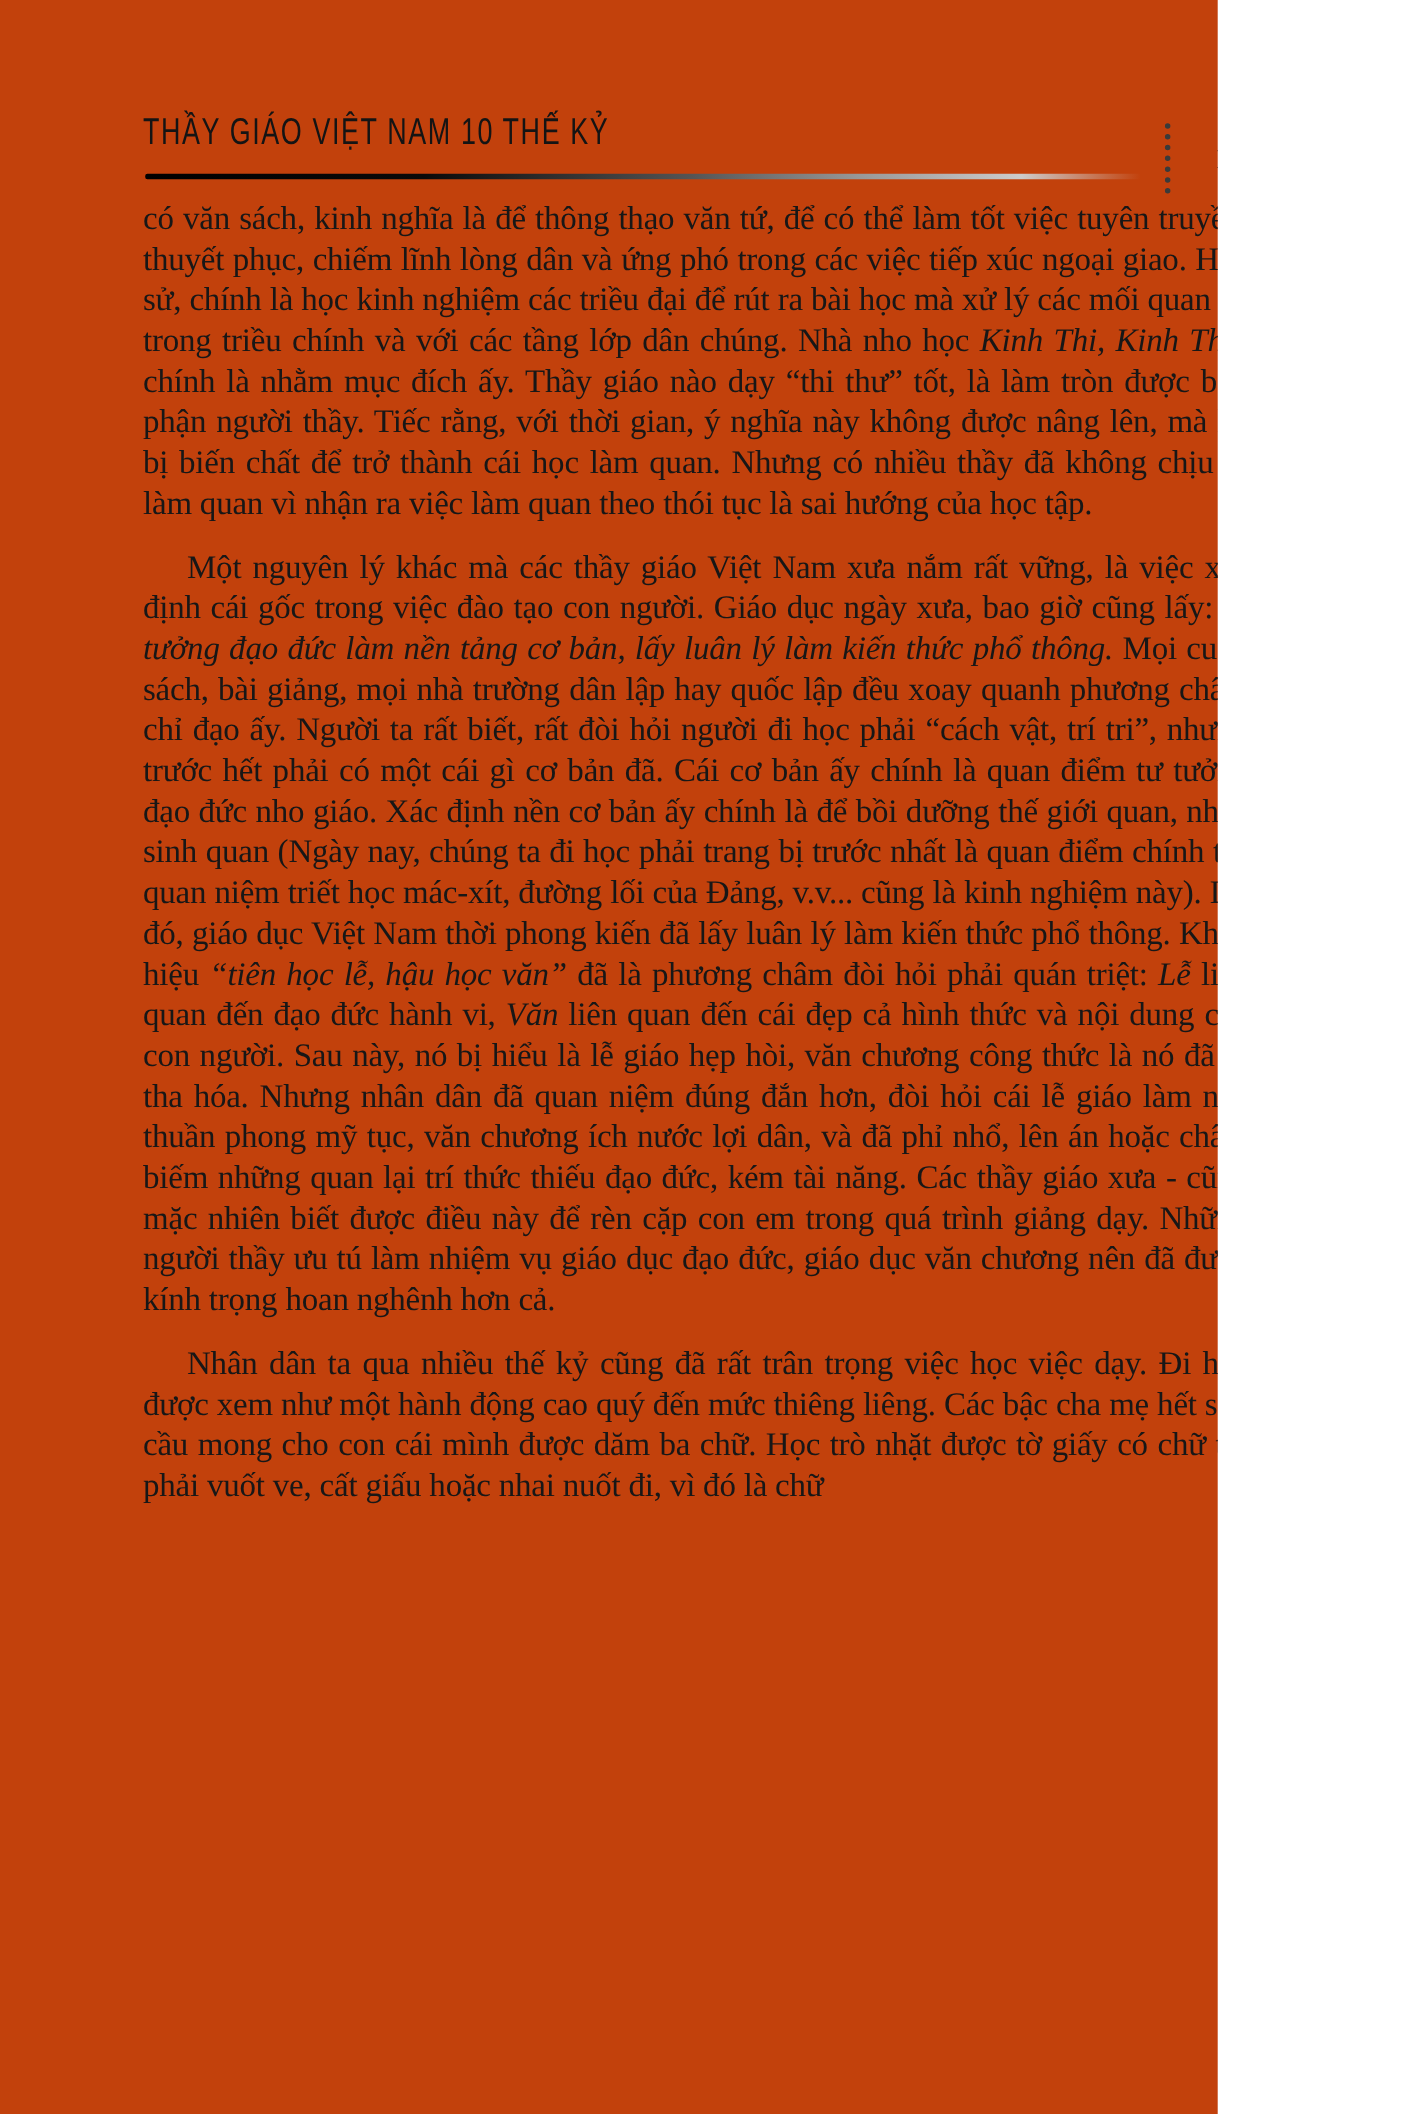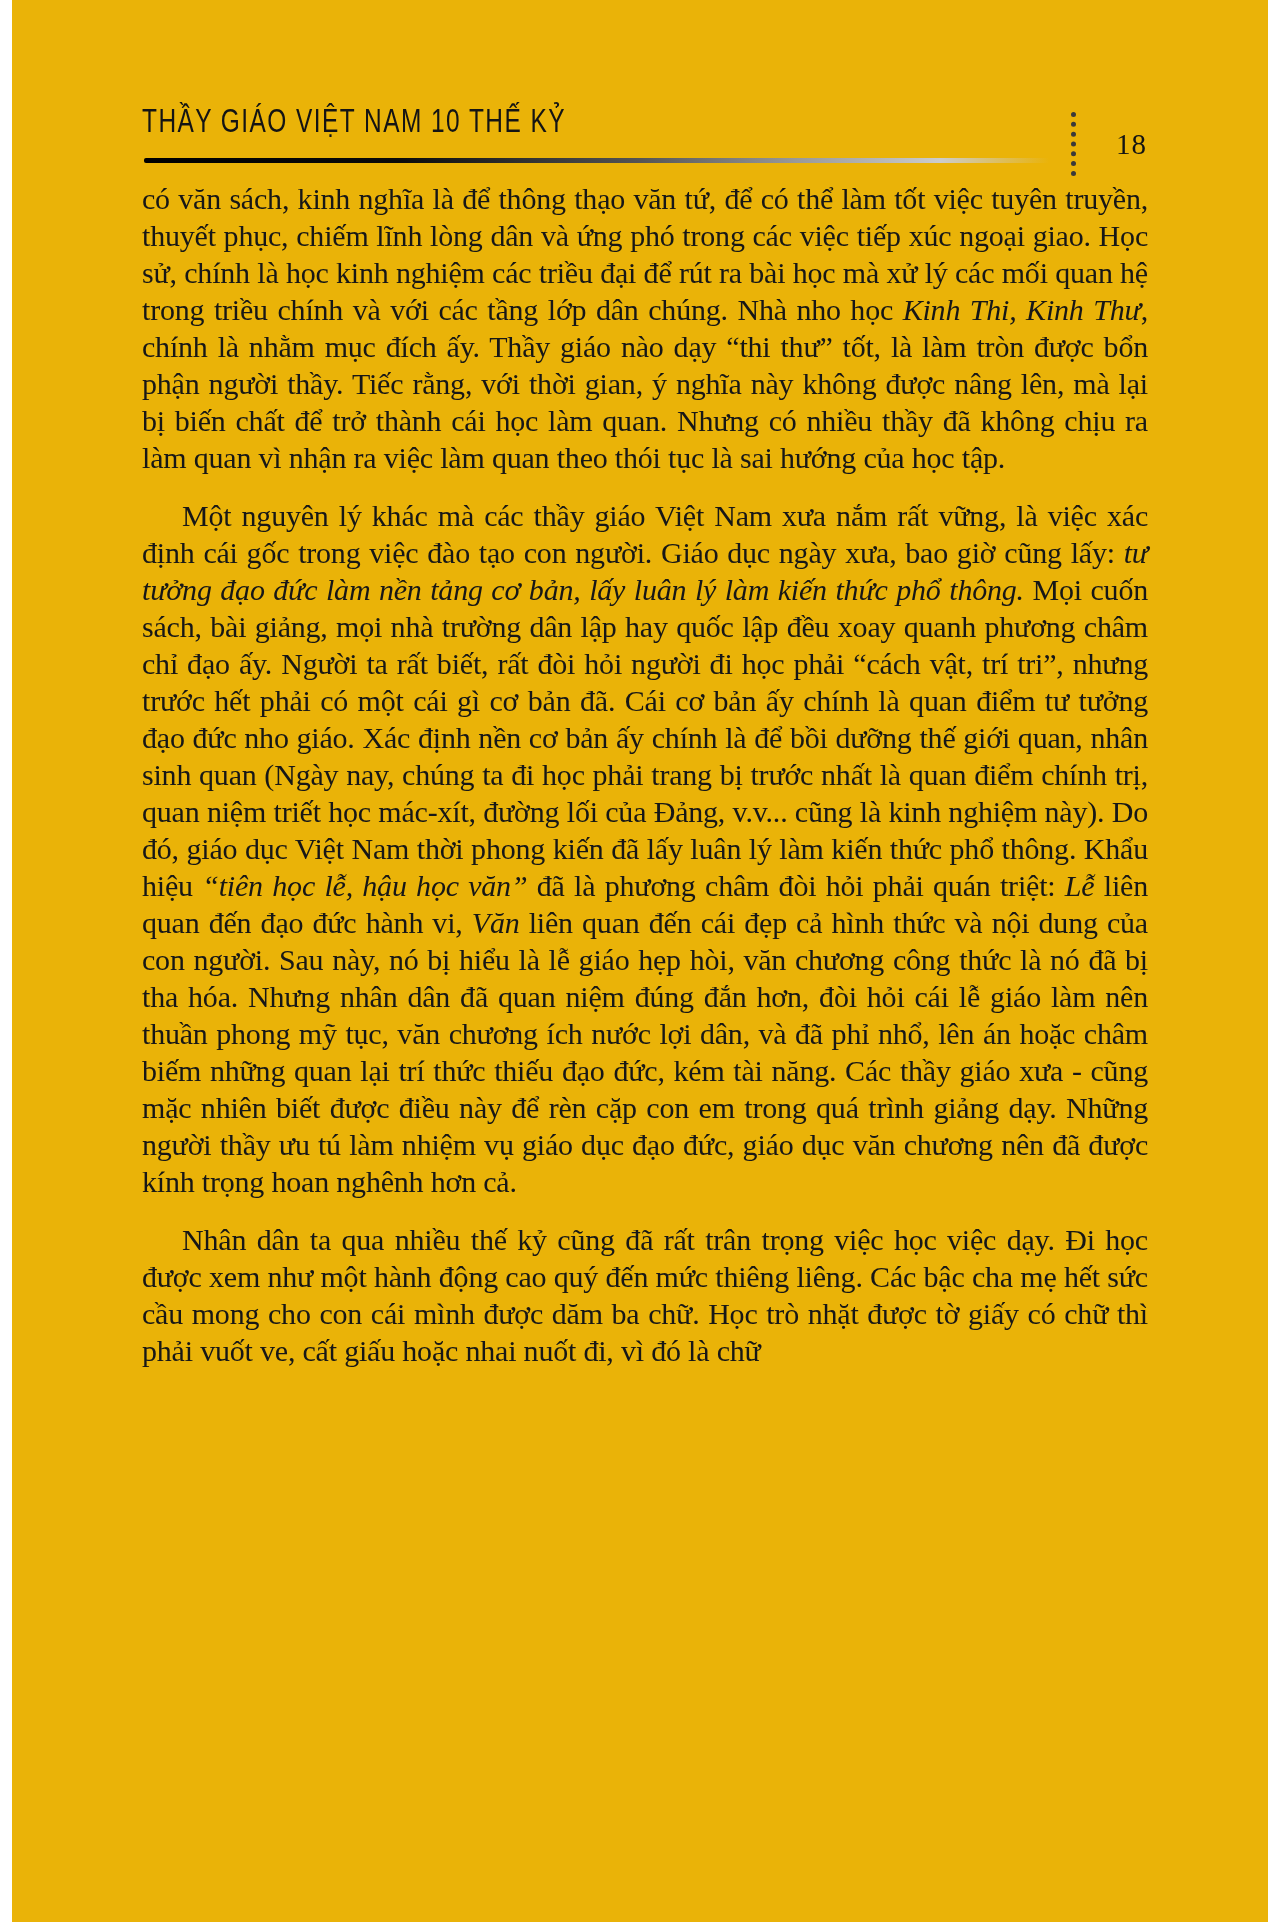--- a/index.html
+++ b/index.html
@@ -1,23 +1,22 @@
 <!DOCTYPE html>
 <html lang="vi"><head>
 <meta charset="utf-8">
 <style>
   html, body { margin: 0; padding: 0; background: #ffffff; }
   .page {
     position: relative;
-    width: 1256px;
+    width: 1107px;
     height: 1922px;
-    background: #eab308;
+    background: #c2410c;
     overflow: hidden;
     font-family: "Liberation Serif", serif;
-    margin-left: 12px;
   }
   
   .running-title {
     position: absolute;
     left: 130px;
     top: 101px;
     font-family: "Liberation Sans", sans-serif;
     font-size: 34px;
     font-weight: 500;
     color: #141414;

